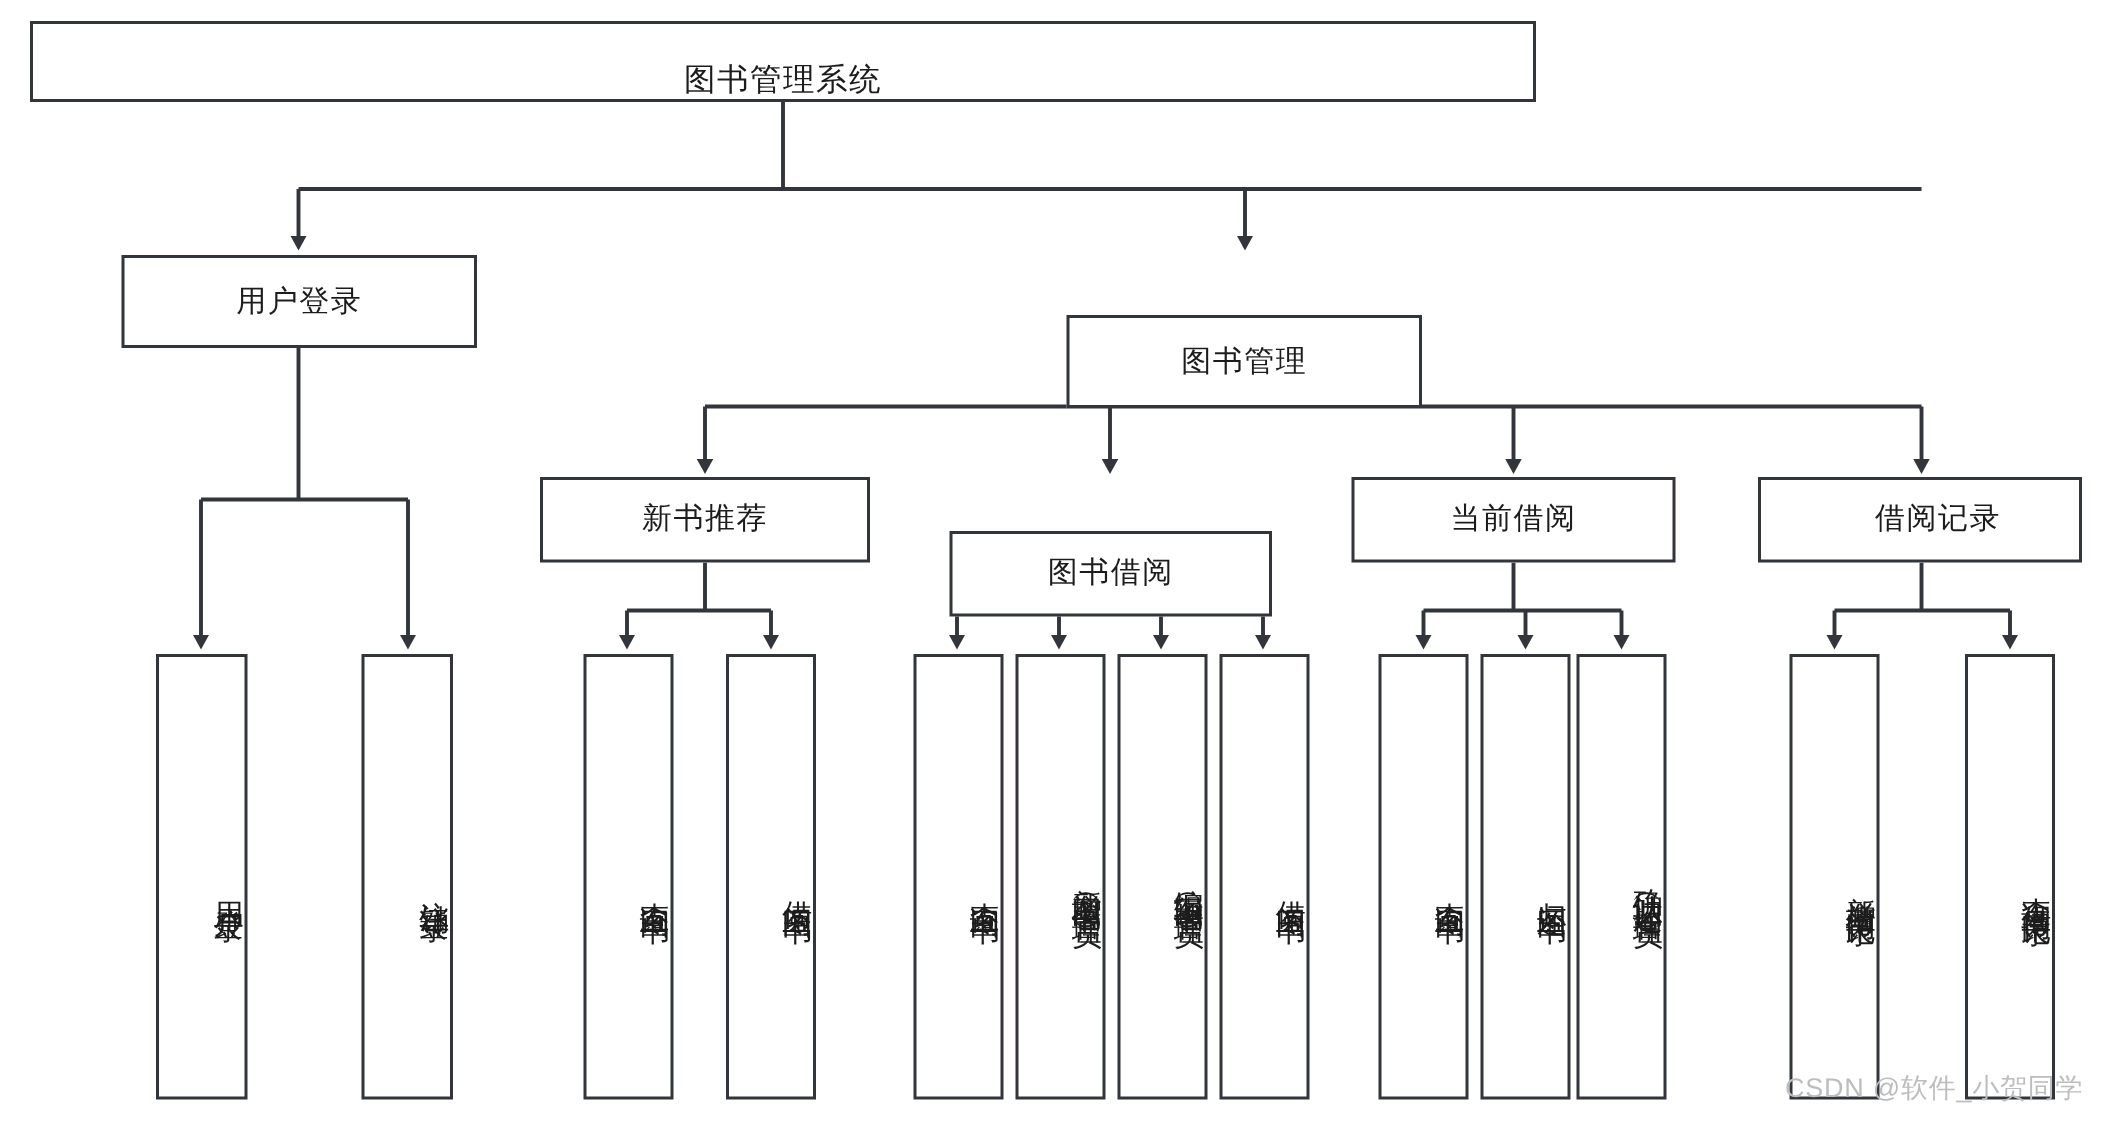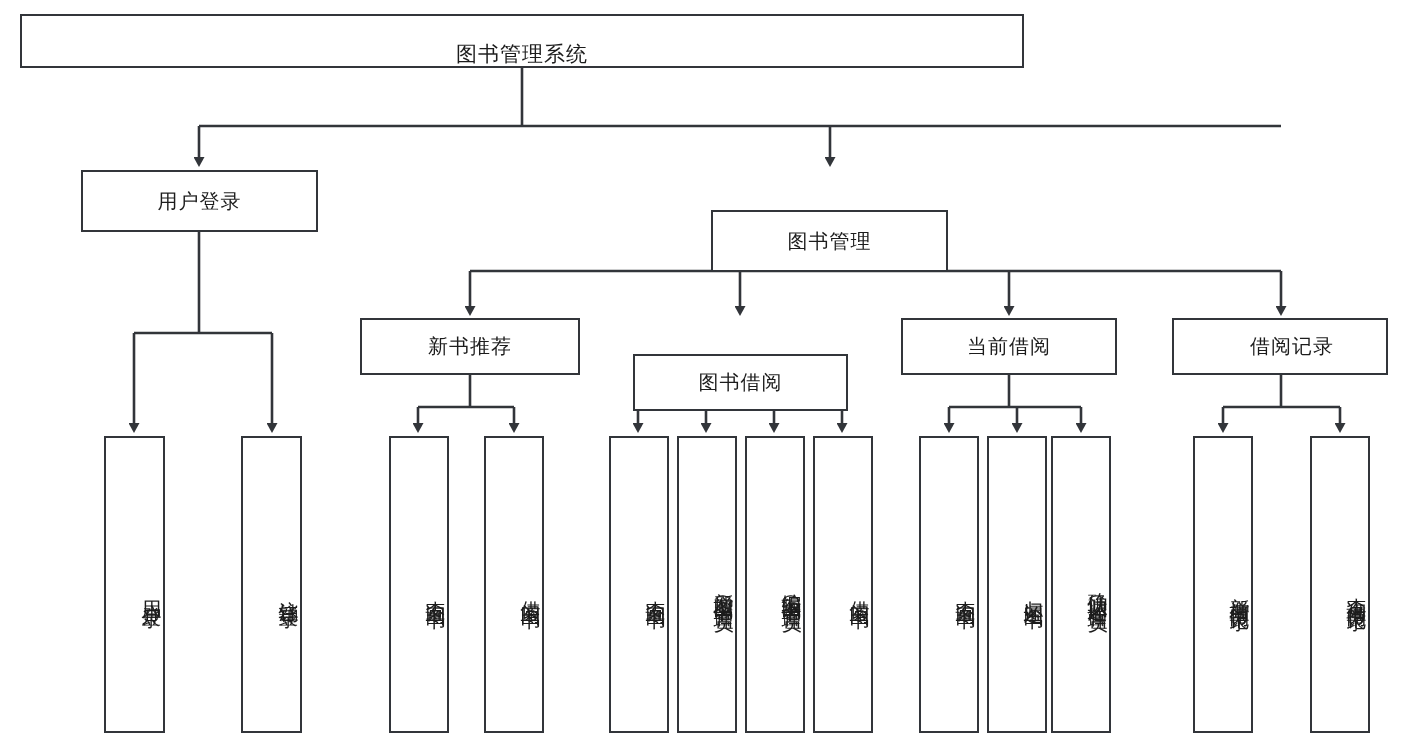--- a/index.html
+++ b/index.html
@@ -183,14 +183,15 @@
     <span>确认归还（管理员）</span>
   </div>
 
   <div class="node leaf" style="left:1193px; top:436px; width:60px; height:297px;">
     <span>新增借阅记录</span>
   </div>
   <div class="node leaf" style="left:1310px; top:436px; width:60px; height:297px;">
     <span>查询借阅记录</span>
   </div>
 
+  <div class="watermark">CSDN @软件_小贺同学</div>
 
 </div>
 
 </body></html>

